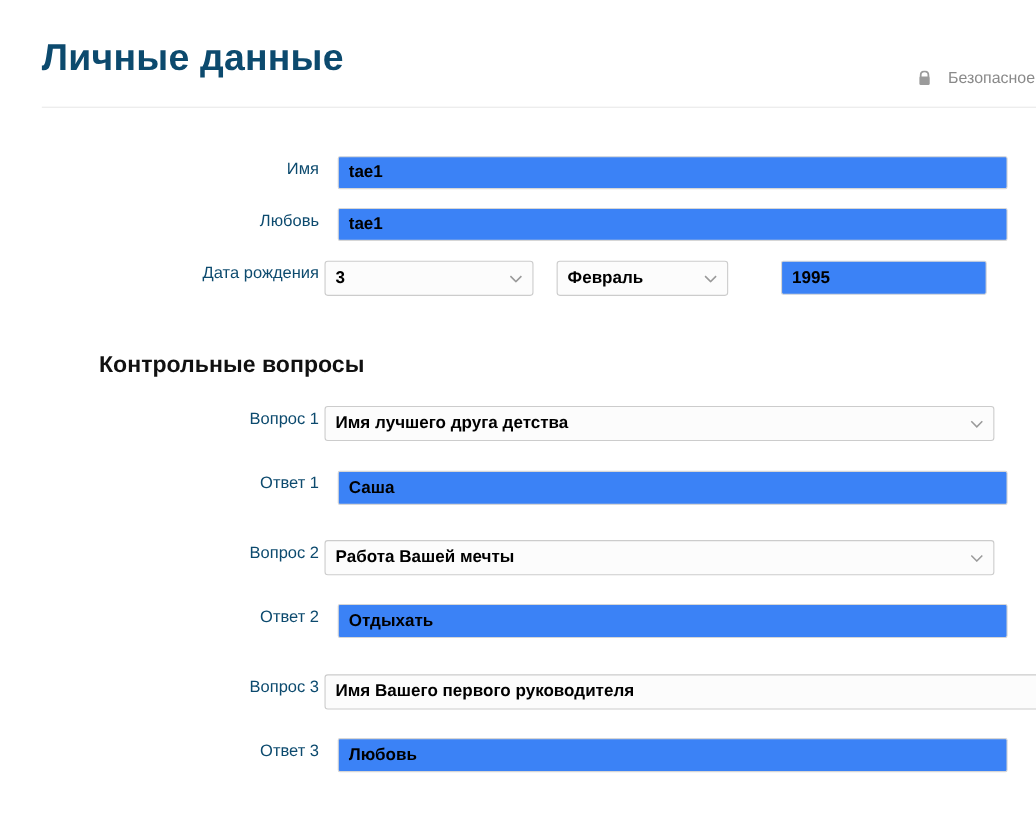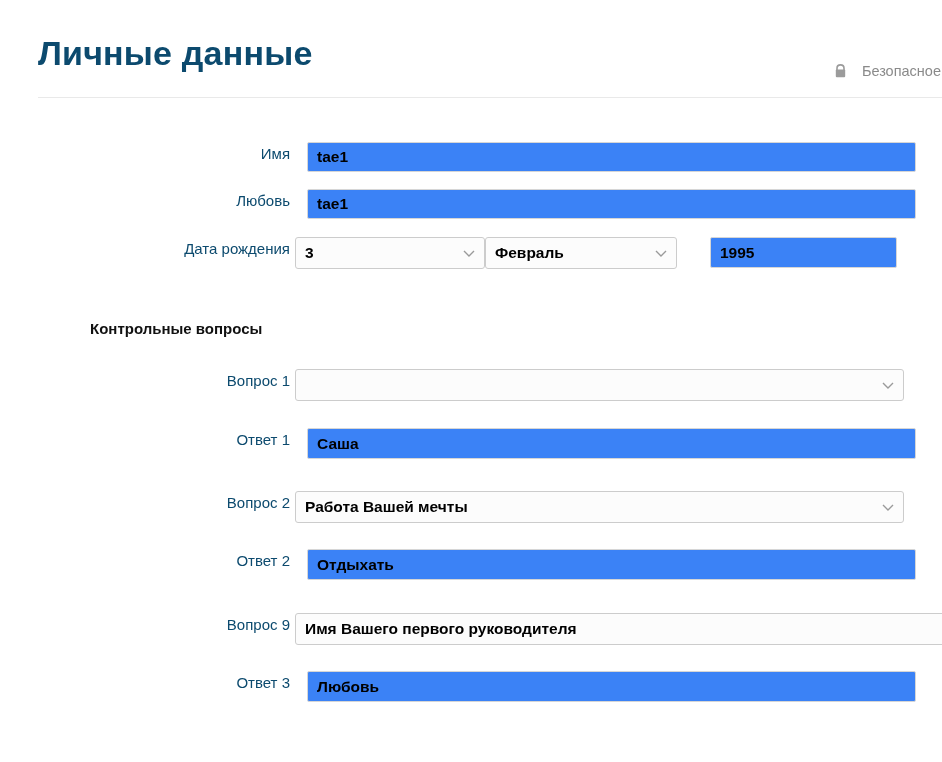--- a/index.html
+++ b/index.html
@@ -61,21 +61,21 @@
     font-size: 15.5px; font-weight: 700; color: #000;
     cursor: default; white-space: nowrap; overflow: hidden;
   }
   .select-box .chev {
     position: absolute; right: 9px; top: 50%;
     margin-top: -3px; width: 12px; height: 7px;
   }
 
   .section-title {
     position: absolute; left: 90px; top: 320px;
-    font-size: 15px; font-weight: 700; color: #111;
+    font-size: 21px; font-weight: 700; color: #111;
   }
 </style>
 </head>
 <body>
 
 <div class="page">
 
   <h1 class="page-title">Личные данные</h1>
 
   <div class="secure-badge">
@@ -103,35 +103,36 @@
   <div class="form-row" style="top:237px">
     <div class="flabel">Дата рождения</div>
 
     <div class="select-box" style="left:295px; width:190px">
       <span>3</span>
       <svg class="chev" viewBox="0 0 12 7">
         <polyline points="1,1 6,6 11,1" fill="none" stroke="#9a9a9a" stroke-width="1.4"></polyline>
       </svg>
     </div>
 
-    <div class="select-box" style="left:485px; width:192px">
+    <div class="select-box" style="left:506px; width:156px">
       <span>Февраль</span>
       <svg class="chev" viewBox="0 0 12 7">
         <polyline points="1,1 6,6 11,1" fill="none" stroke="#9a9a9a" stroke-width="1.4"></polyline>
       </svg>
     </div>
 
     <input class="text-input small" type="text" style="left: 698px; height: 31px;" value="1995">
   </div>
 
   <div class="section-title">Контрольные вопросы</div>
 
   <div class="form-row" style="top:369px">
     <div class="flabel">Вопрос 1</div>
     <div class="select-box" style="left:295px; width:609px">
+      <span>Имя лучшего друга детства</span>
       <svg class="chev" viewBox="0 0 12 7">
         <polyline points="1,1 6,6 11,1" fill="none" stroke="#9a9a9a" stroke-width="1.4"></polyline>
       </svg>
     </div>
   </div>
 
   <div class="form-row" style="top:428px">
     <div class="flabel">Ответ 1</div>
     <input class="text-input" type="text" value="Саша" style="">
   </div>
@@ -145,21 +146,21 @@
       </svg>
     </div>
   </div>
 
   <div class="form-row" style="top:549px">
     <div class="flabel">Ответ 2</div>
     <input class="text-input" type="text" value="Отдыхать" style="">
   </div>
 
   <div class="form-row" style="top:613px">
-    <div class="flabel">Вопрос 9</div>
+    <div class="flabel">Вопрос 3</div>
     <div class="select-box" style="left:295px; width:691px">
       <span>Имя Вашего первого руководителя</span>
       <svg class="chev" viewBox="0 0 12 7">
         <polyline points="1,1 6,6 11,1" fill="none" stroke="#9a9a9a" stroke-width="1.4"></polyline>
       </svg>
     </div>
   </div>
 
   <div class="form-row" style="top:671px">
     <div class="flabel">Ответ 3</div>

